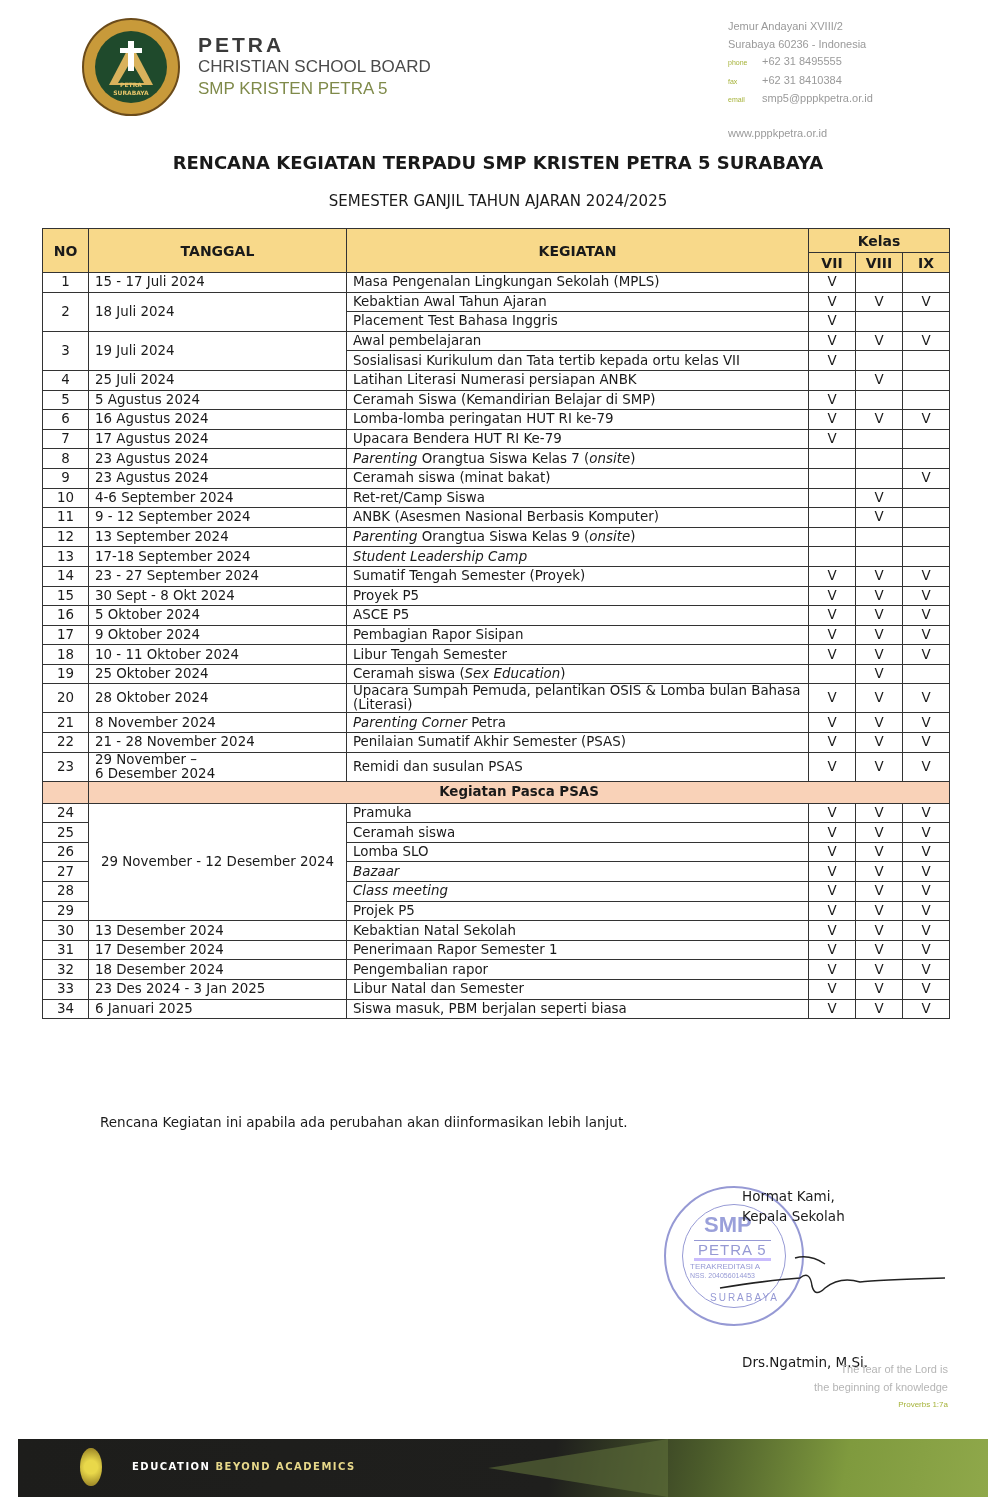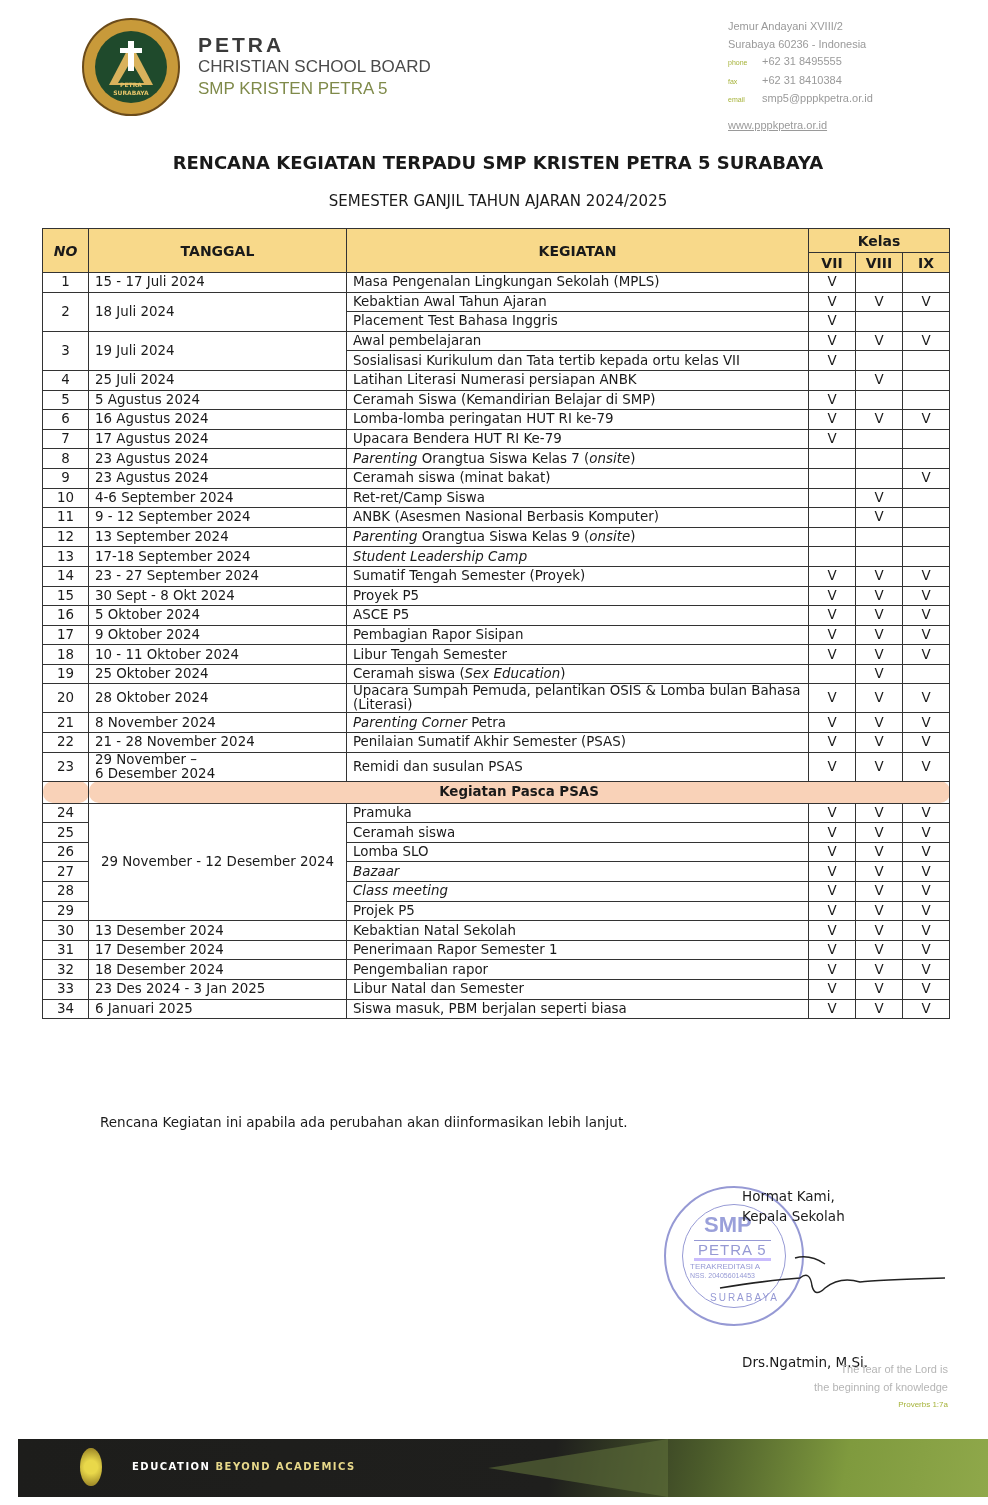--- a/index.html
+++ b/index.html
@@ -17,39 +17,39 @@
   .logo .cross-v { position: absolute; left: 33px; top: 10px; width: 6px; height: 30px; background: #fff; }
   .logo .cross-h { position: absolute; left: 25px; top: 17px; width: 22px; height: 5px; background: #fff; }
   .logo .lbl { position: absolute; left: 0; width: 72px; text-align: center; font-size: 6px; font-weight: bold; color: #e6c46a; }
   .brand { position: absolute; left: 198px; top: 34px; font-family: "Liberation Sans", sans-serif; }
   .brand .b1 { font-size: 21px; font-weight: bold; letter-spacing: 3px; color: #3a3a3a; line-height: 22px; }
   .brand .b2 { font-size: 17px; color: #4a4a4a; line-height: 22px; }
   .brand .b3 { font-size: 17px; color: #7f8a4a; line-height: 22px; }
 
   .contact { position: absolute; left: 728px; top: 18px; font-family: "Liberation Sans", sans-serif; font-size: 11px; color: #9a9a9a; line-height: 17.5px; }
   .contact .k { color: #a6b33a; font-size: 7px; display: inline-block; width: 34px; }
-  .contact .web { margin-top: 8px; text-decoration: underline; }
+  .contact .web { margin-top: 16px; }
 
   .title { position: absolute; left: 0; width: 996px; top: 152px; text-align: center; font-size: 18px; font-weight: bold; color: #1a1a1a; }
   .subtitle { position: absolute; left: 0; width: 996px; top: 192px; text-align: center; font-size: 15px; color: #1a1a1a; }
 
   
   table.sched { position: absolute; left: 42px; top: 228px; width: 908px; border-collapse: collapse; font-size: 13.4px; }
   table.sched td, table.sched th { border: 1px solid #333; padding: 0 6px; height: 19.6px; line-height: 14px; }
   table.sched th { background: #f8d98a; font-weight: bold; font-size: 14px; text-align: center; }
-  th.h-no { width: 46px; font-style: italic; }
+  th.h-no { width: 46px; }
   th.h-date { width: 258px; }
   th.h-act { width: 462px; }
   th.h-k { width: 47px; }
   td.no { text-align: center; }
   td.date { padding-left: 10px; }
   td.act { padding-left: 10px; }
   td.chk { text-align: center; }
   td.center { text-align: center; }
-  tr.section td { background: #f9d2b8; font-weight: bold; text-align: center; height: 22px; border-radius: 10px; }
+  tr.section td { background: #f9d2b8; font-weight: bold; text-align: center; height: 22px; }
   .it { font-style: italic; }
 
   .notes { position: absolute; left: 52px; top: 1101px; font-size: 13.5px; }
   .notes .note-text { margin-top: 13px; margin-left: 48px; }
 
   
   .stamp { position: absolute; left: 664px; top: 1186px; width: 140px; height: 140px; border-radius: 50%;
            border: 2px solid #8b8fd0; opacity: .9; }
   .stamp .ring { position: absolute; left: 16px; top: 16px; width: 104px; height: 104px; border-radius: 50%; border: 1.5px solid #8b8fd0; }
   .stamp .s1 { position: absolute; left: 38px; top: 24px; font-size: 22px; font-weight: bold; color: #9096d6; font-family: "Liberation Sans", sans-serif; }

